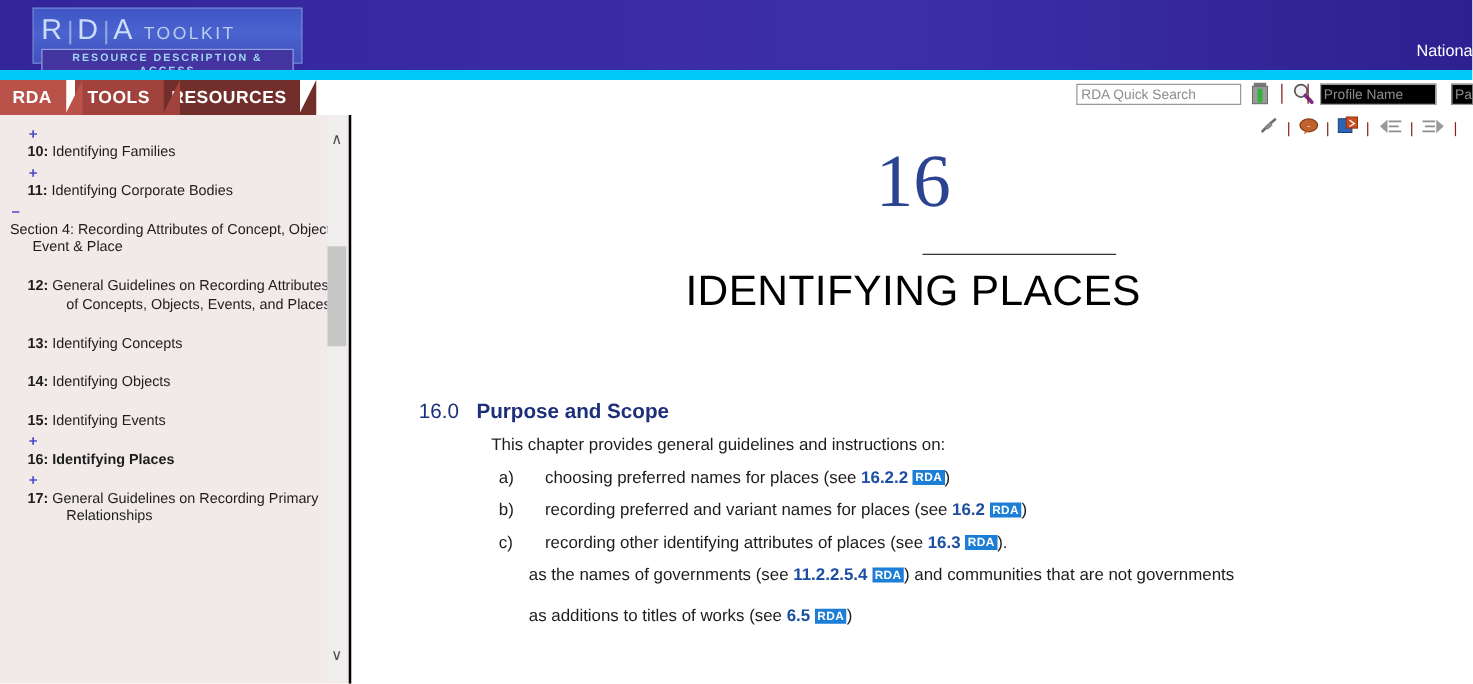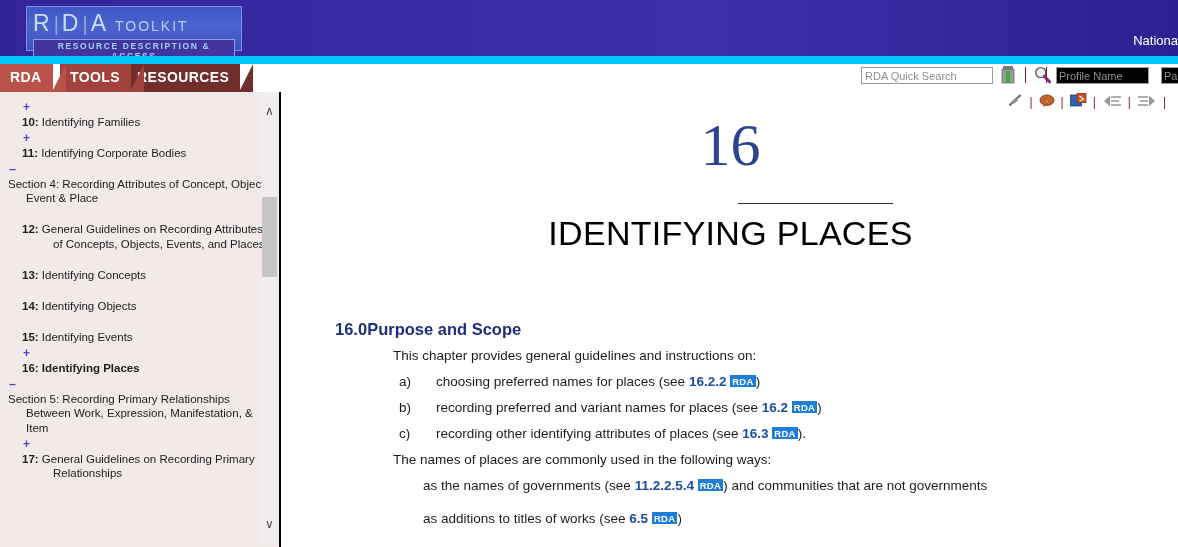--- a/index.html
+++ b/index.html
@@ -223,21 +223,21 @@
     color: #000000;
     font-size: 34px; letter-spacing: 0.3px;
   }
 
   .sec-head {
     position: absolute; left: 52px; top: 228px;
     color: #1e2f7a;
     font-size: 16.5px;
     font-weight: bold;
   }
-  .sec-num { font-weight: bold; }
+  .sec-num { font-weight: normal; margin-right: 14px; }
 
   .body-area {
     position: absolute; left: 110px; top: 255px;
     width: 785px;
     font-size: 13.5px; color: #1c1c1c;
     line-height: 17px;
   }
   .para { margin: 0 0 9px 0; }
   .lst { margin: 0 0 9px 0; position: relative; padding-left: 43px; }
   .lst .mark { position: absolute; left: 6px; top: 0; }
@@ -309,21 +309,20 @@
   <div class="sidebar">
     <div class="tree" id="tree">
         <div class="node ind-1"><span class="tgl">+</span><span class="lbl-wrap hang-ch"><span class="num">10:</span> <span>Identifying Families</span></span></div>
         <div class="node ind-1"><span class="tgl">+</span><span class="lbl-wrap hang-ch"><span class="num">11:</span> <span>Identifying Corporate Bodies</span></span></div>
         <div class="node ind-0"><span class="tgl">–</span><span class="lbl-wrap hang-sec"><span>Section 4: Recording Attributes of Concept, Object, Event &amp; Place</span></span></div>
         <div class="node ind-1"><span class="tgl"></span><span class="lbl-wrap hang-ch"><span class="num">12:</span> <span>General Guidelines on Recording Attributes of Concepts, Objects, Events, and Places</span></span></div>
         <div class="node ind-1"><span class="tgl"></span><span class="lbl-wrap hang-ch"><span class="num">13:</span> <span>Identifying Concepts</span></span></div>
         <div class="node ind-1"><span class="tgl"></span><span class="lbl-wrap hang-ch"><span class="num">14:</span> <span>Identifying Objects</span></span></div>
         <div class="node ind-1"><span class="tgl"></span><span class="lbl-wrap hang-ch"><span class="num">15:</span> <span>Identifying Events</span></span></div>
         <div class="node ind-1"><span class="tgl">+</span><span class="lbl-wrap hang-ch bold"><span class="num">16:</span> <span>Identifying Places</span></span></div>
-        <div class="node ind-0"><span class="tgl">–</span><span class="lbl-wrap hang-sec"><span>Section 5: Recording Primary Relationships Between Work, Expression, Manifestation, &amp; Item</span></span></div>
         <div class="node ind-1"><span class="tgl">+</span><span class="lbl-wrap hang-ch"><span class="num">17:</span> <span>General Guidelines on Recording Primary Relationships</span></span></div>
       </div>
 
     <div class="sb">
       <div class="sb-arrow sb-up">∧</div>
       <div class="sb-thumb"></div>
       <div class="sb-arrow sb-down">∨</div>
     </div>
   </div>
 
@@ -390,20 +389,19 @@
       <span class="sec-num">16.0</span><span>Purpose and Scope</span>
     </div>
 
     <div class="body-area">
       <p class="para">This chapter provides general guidelines and instructions on:</p>
       <div id="list-host">
           <div class="lst"><span class="mark">a)</span><span>choosing preferred names for places (see </span><a class="ref">16.2.2</a> <span class="rda-badge">RDA</span><span>)</span></div>
           <div class="lst"><span class="mark">b)</span><span>recording preferred and variant names for places (see </span><a class="ref">16.2</a> <span class="rda-badge">RDA</span><span>)</span></div>
           <div class="lst"><span class="mark">c)</span><span>recording other identifying attributes of places (see </span><a class="ref">16.3</a> <span class="rda-badge">RDA</span><span>).</span></div>
         </div>
-      <p class="para">The names of places are commonly used in the following ways:</p>
       <div id="uses-host">
           <div class="use-line"><span>as the names of governments (see </span><a class="ref">11.2.2.5.4</a> <span class="rda-badge">RDA</span><span>) and communities that are not governments</span></div>
           <div class="use-line"><span>as additions to titles of works (see </span><a class="ref">6.5</a> <span class="rda-badge">RDA</span><span>)</span></div>
         </div>
     </div>
   </div>
 </div>
 
 </body></html>

